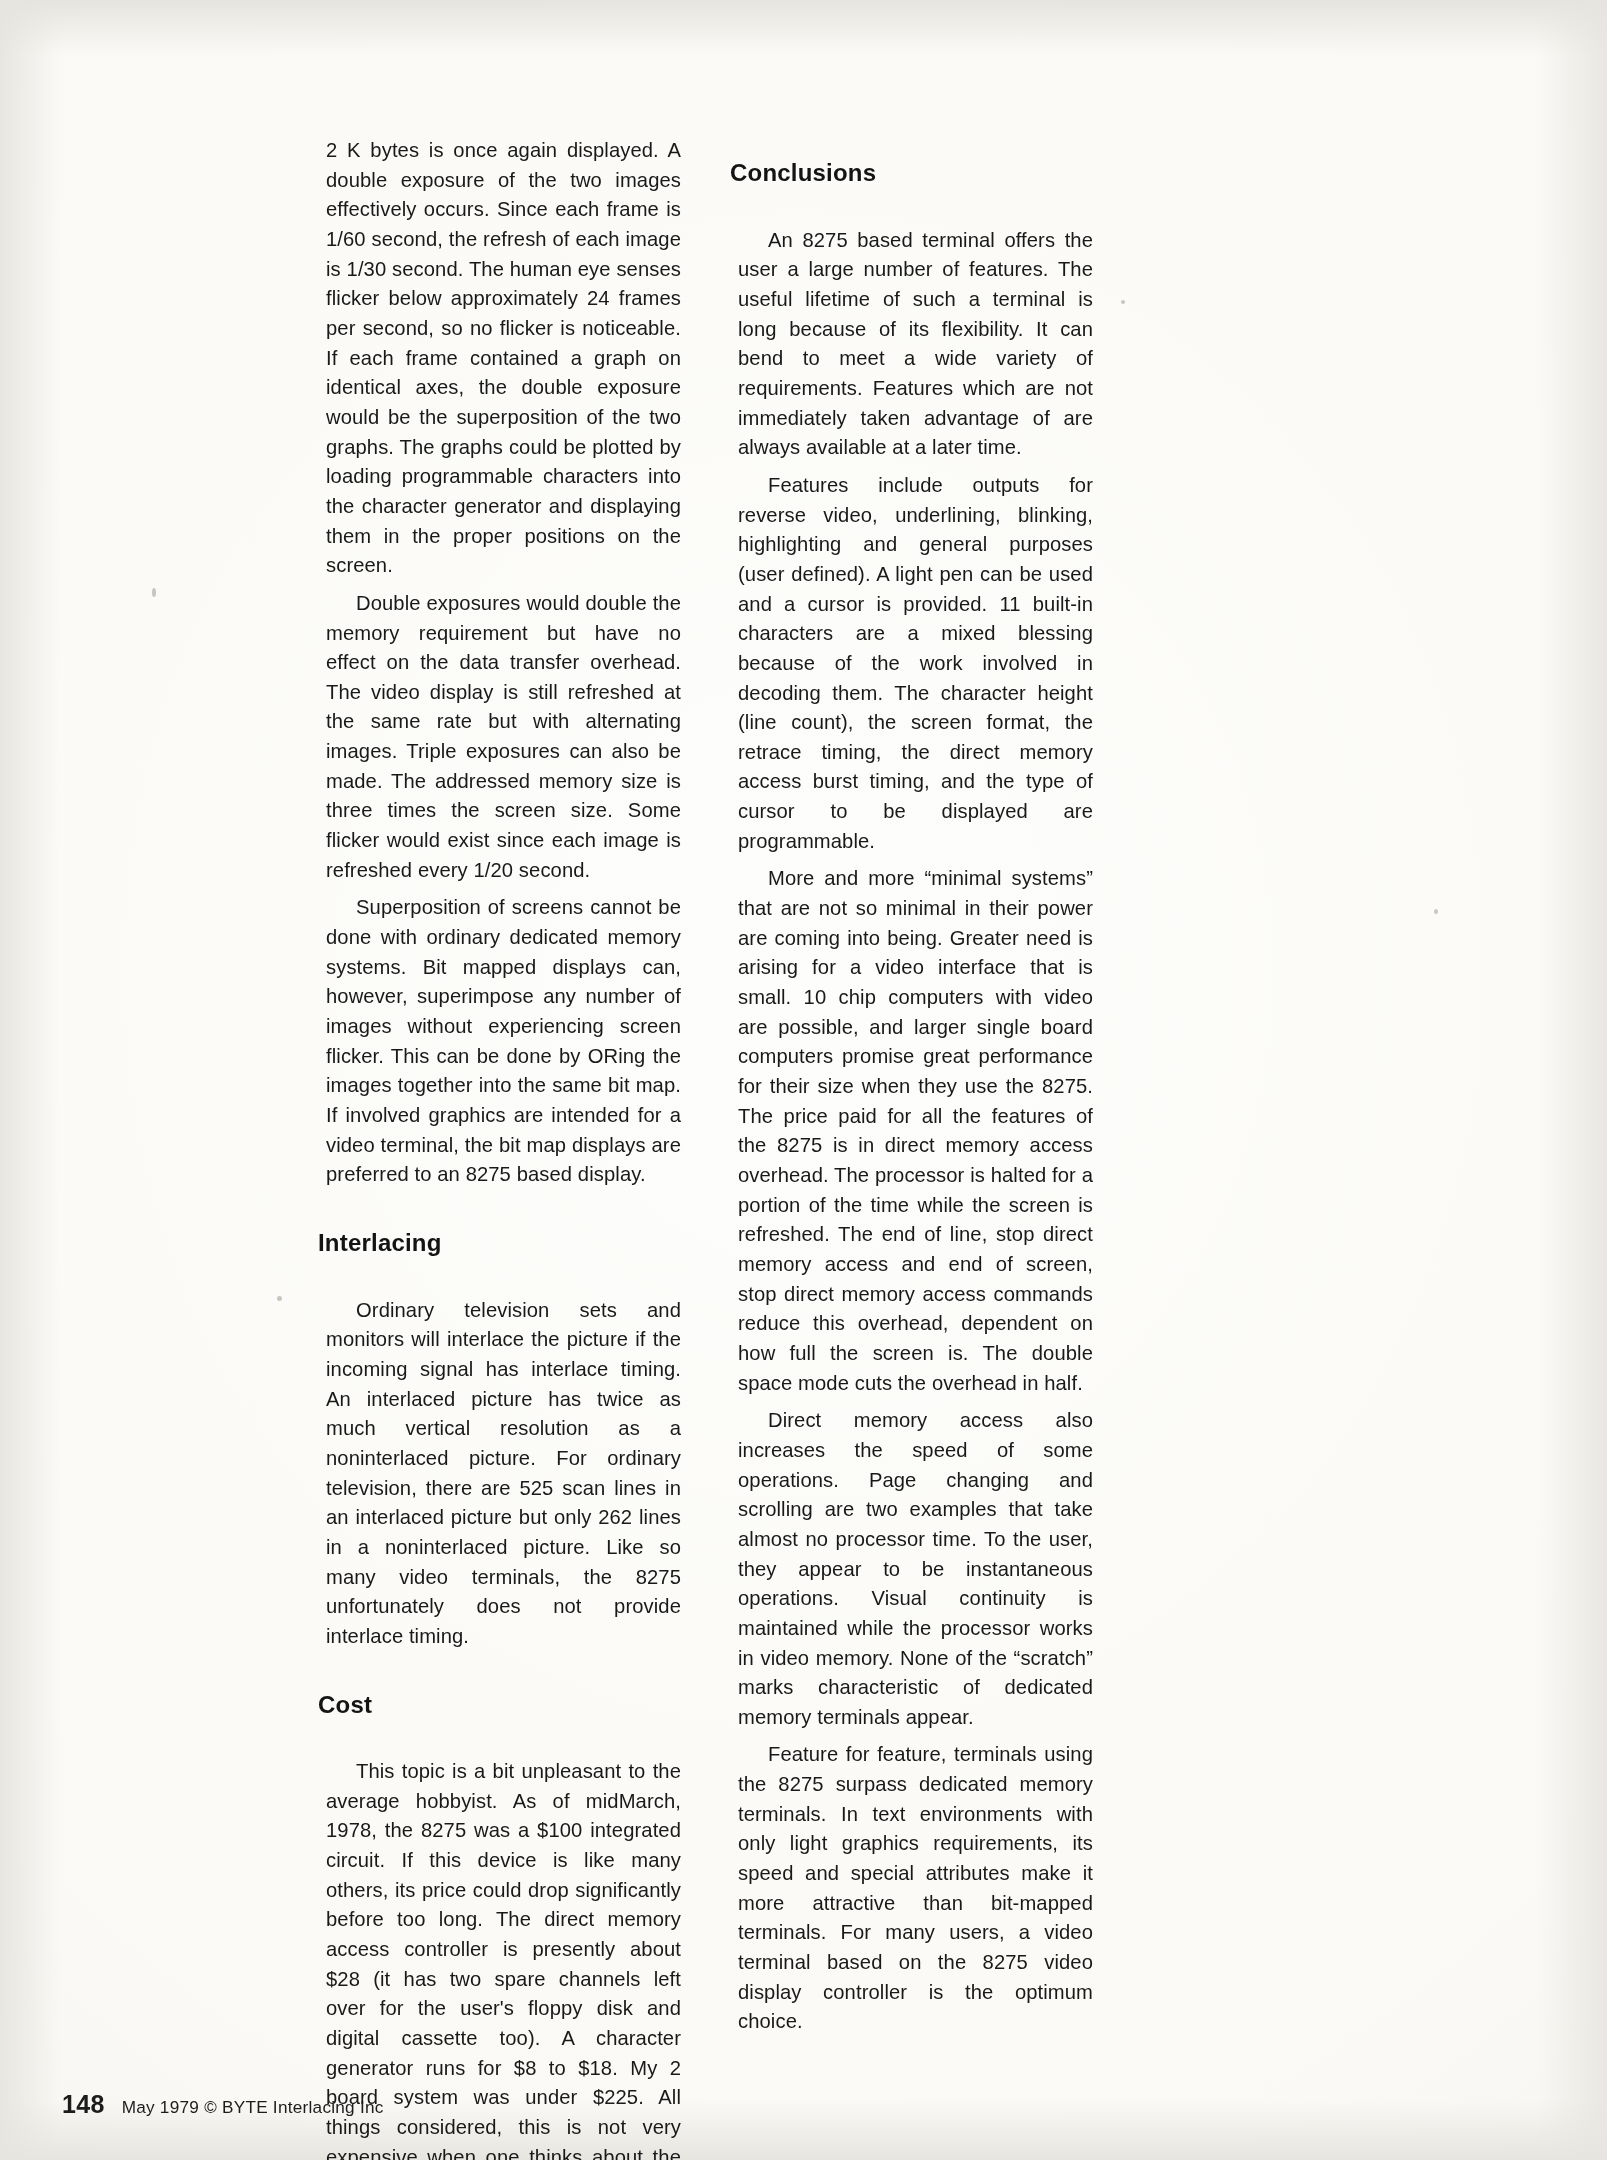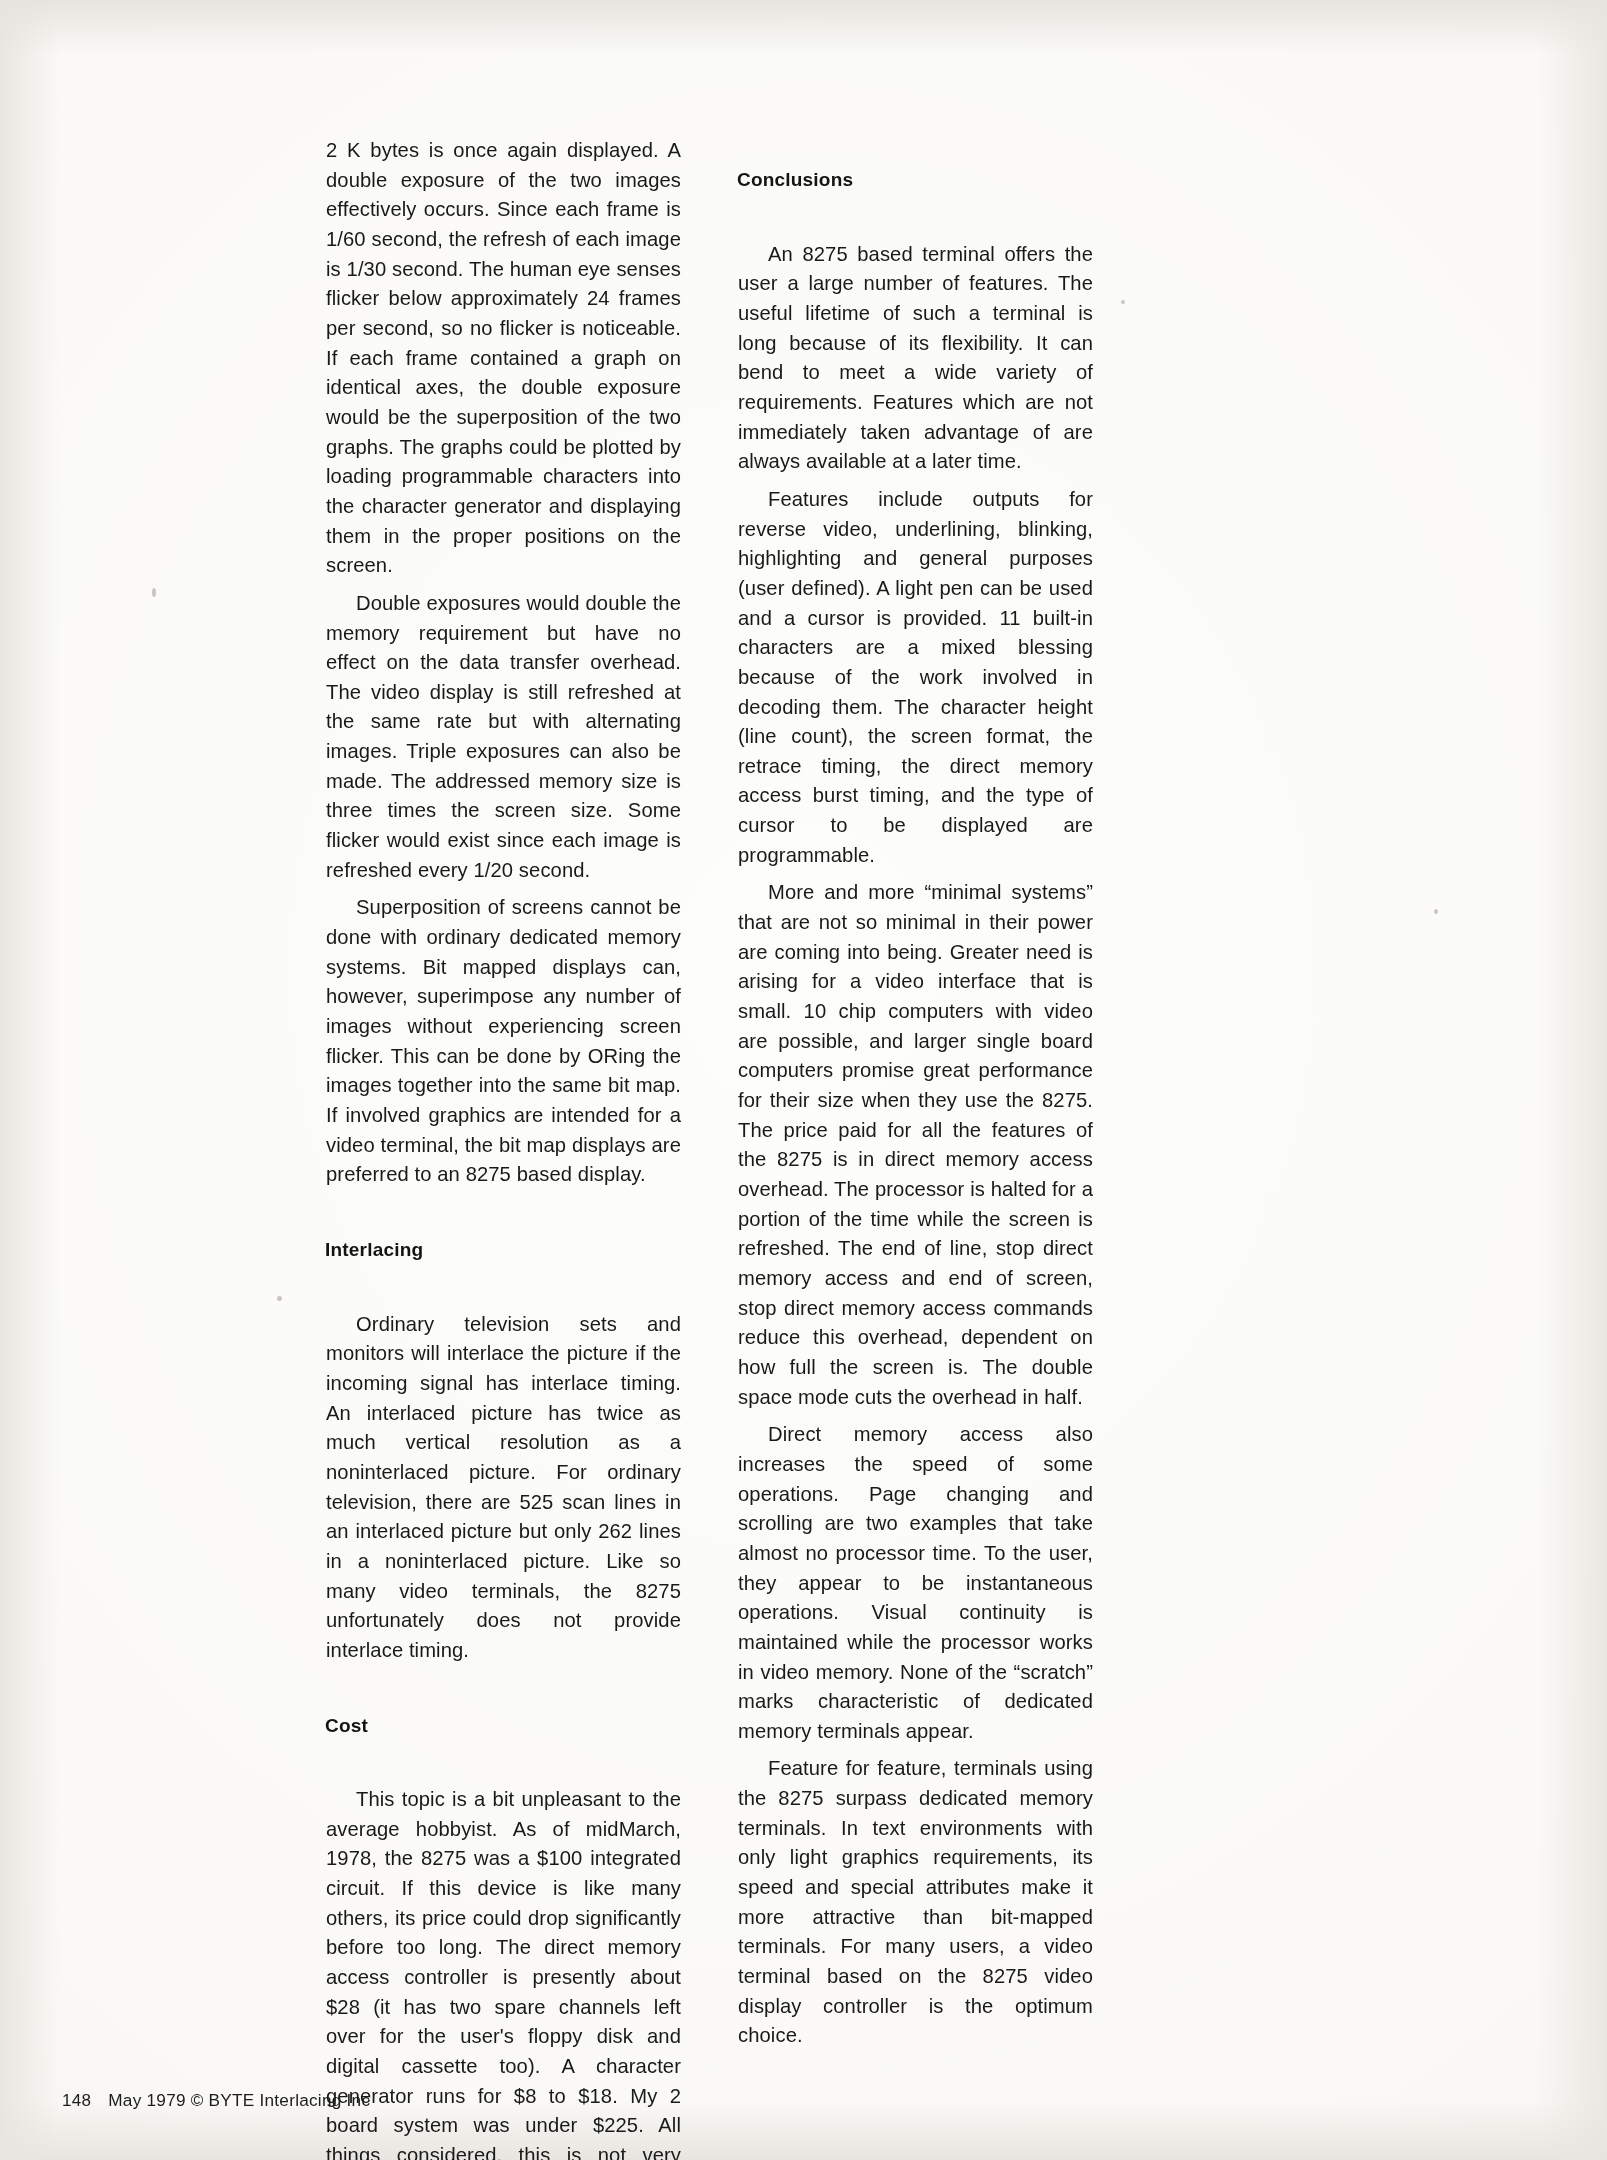--- a/index.html
+++ b/index.html
@@ -78,44 +78,44 @@
     text-justify: inter-word;
     letter-spacing: 0.1px;
     -webkit-hyphens: none;
     hyphens: none;
   }
   p.body.indent {
     text-indent: 30px;
   }
 
   h2.section {
-    margin: 7px;
-    font-size: 19px;
+    margin: 0;
+    font-size: 24px;
     line-height: 29.65px;
     font-weight: bold;
     color: #141414;
     letter-spacing: 0.2px;
   }
   
   .sp-before-head { height: 30px; }
   .sp-after-head  { height: 30px; }
 
   
   .footer {
     position: absolute;
     left: 62px;
     top: 2090px;
     display: flex;
     align-items: baseline;
     gap: 17px;
     color: #1c1c1c;
   }
   .folio {
-    font-size: 17px;
-    font-weight: normal;
+    font-size: 25px;
+    font-weight: bold;
     letter-spacing: 0.3px;
   }
   .imprint {
     font-size: 17.2px;
     letter-spacing: 0.25px;
   }
   .copy-glyph {
     font-size: 17px;
   }
 

